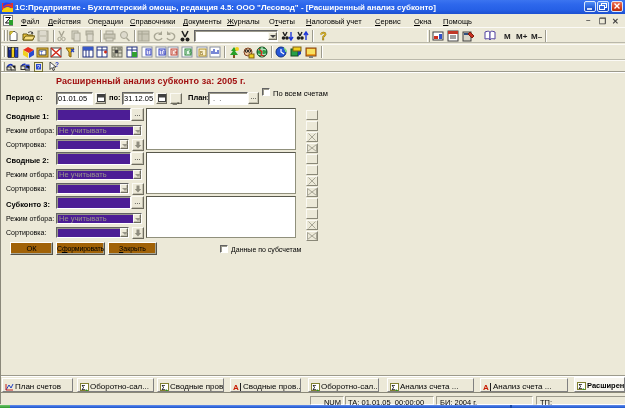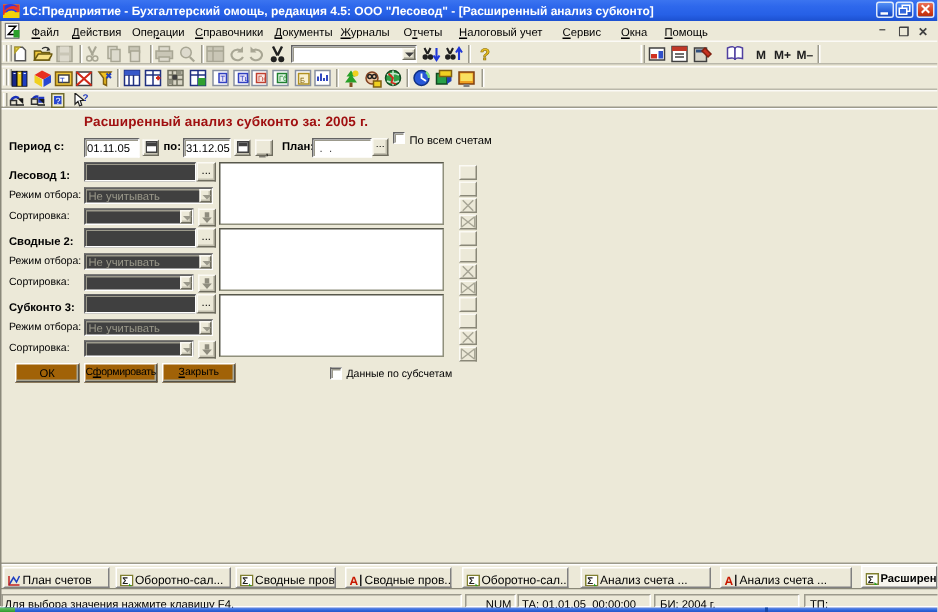--- a/index.html
+++ b/index.html
@@ -9,21 +9,21 @@
 .xpbtn{top:1px;width:12px;height:11px;border-radius:2px;border:1px solid #DCE8FA;font-size:8px;color:#fff;text-align:center;}
 .xpblue{background:linear-gradient(180deg,#5490F6 0%,#2159D6 70%,#1A46B8 100%);}
 .xpred{background:linear-gradient(180deg,#EA7258 0%,#D23A16 70%,#B02E10 100%);}
 .menubar{left:0;top:14px;width:625px;height:13px;background:#ECE9D8;font-size:7.5px;color:#000;}
 .menubar span{position:absolute;top:3px;white-space:nowrap;}
 .mdibtns{top:17px;font-size:8px;color:#404040;font-weight:bold;}
 .tbrow{left:0;background:#ECE9D8;border-top:1px solid #FBFAF6;}
 .grip{top:2px;width:3px;border-left:1px solid #fff;border-right:1px solid #9C9A8C;}
 .sep{width:2px;border-left:1px solid #9C9A8C;border-right:1px solid #fff;}
 .sunken{border:1px solid;border-color:#636363 #fff #fff #636363;background:#fff;box-shadow:inset 1px 1px 0 #9c9a8c;}
-.dinput{border:1px solid;border-color:#636363 #fff #fff #636363;background:#404040;box-shadow:inset 1px 1px 0 #9c9a8c;}
+.dinput{border:1px solid;border-color:#636363 #fff #fff #636363;background:#4c1d95;box-shadow:inset 1px 1px 0 #9c9a8c;}
 .btn{border:1px solid;border-color:#fff #55534a #55534a #fff;background:#a16207;box-shadow:inset -1px -1px 0 #a8a696;font-size:7.5px;text-align:center;color:#000;}
 .btnsm{border:1px solid;border-color:#FBFAF4 #6e6c5e #6e6c5e #FBFAF4;background:#ECE9D8;box-shadow:inset -1px -1px 0 #c4c1b0;}
 .btndis{border:1px solid;border-color:#fbfaf4 #8a8878 #8a8878 #fbfaf4;background:#ECE9D8;}
 .lbl{font-size:7.5px;color:#000;white-space:nowrap;}
 .lblb{font-size:7.5px;font-weight:bold;color:#000;white-space:nowrap;}
 .cb{width:8px;height:8px;border:1px solid;border-color:#636363 #fff #fff #636363;background:#fff;box-shadow:inset 1px 1px 0 #9c9a8c;}
 .redtitle{color:#A01010;font-weight:bold;font-size:9px;white-space:nowrap;}
 .tab{position:absolute;top:378px;height:14px;background:#ECE9D8;border:1px solid;border-color:#fff #808080 #808080 #fff;font-size:8px;color:#000;white-space:nowrap;overflow:hidden;}
 .tab .tx{position:absolute;left:12px;top:2.5px;}
 .statusbar{left:0;top:393px;width:625px;height:12px;background:#ECE9D8;}
@@ -328,40 +328,40 @@
     <div class="abs" style="left:48px;top:1px;width:12px;height:10px"><svg width="12" height="10">
         <path d="M2 0 l0 7.5 l2 -2 l1 3 l1.5 -0.5 l-1 -3 l2.5 0 z" fill="#fff" stroke="#202020" stroke-width="0.8"></path>
         <text x="7" y="5" font-size="6.5" font-weight="bold" fill="#2038c0">?</text>
       </svg></div>
   </div>
 
 <div class="abs" style="left:0;top:72px;width:625px;height:303px;background:#ECE9D8;border-top:1px solid #fff;"></div>
 <div class="abs redtitle" style="left:56px;top:76px;letter-spacing:0.1px;">Расширенный анализ субконто за: 2005 г.</div>
 
 <div class="abs lblb" style="left:6px;top:93px;">Период с:</div>
-<div class="abs sunken" style="left:56px;top:92px;width:37px;height:13px;font-size:7.5px;line-height:12px;padding-left:1px;">01.11.05</div>
+<div class="abs sunken" style="left:56px;top:92px;width:37px;height:13px;font-size:7.5px;line-height:12px;padding-left:1px;">01.01.05</div>
 <div class="abs btnsm" style="left:95px;top:93px;width:11px;height:11px;background:#F2F0E4;"><svg width="9" height="9" style="margin:0 0 0 0.5px">
       <rect x="0.5" y="0.5" width="7" height="7" fill="#fff" stroke="#404040"></rect>
       <rect x="1" y="1" width="6" height="2.5" fill="#404040"></rect>
     </svg></div>
 <div class="abs lblb" style="left:109px;top:93px;">по:</div>
 <div class="abs sunken" style="left:122px;top:92px;width:32px;height:13px;font-size:7.5px;line-height:12px;padding-left:1px;">31.12.05</div>
 <div class="abs btnsm" style="left:156px;top:93px;width:11px;height:11px;background:#F2F0E4;"><svg width="9" height="9" style="margin:0 0 0 0.5px">
       <rect x="0.5" y="0.5" width="7" height="7" fill="#fff" stroke="#404040"></rect>
       <rect x="1" y="1" width="6" height="2.5" fill="#404040"></rect>
     </svg></div>
 <div class="abs btnsm" style="left:170px;top:93px;width:12px;height:11px;font-size:7.5px;text-align:center;line-height:13px;">_,</div>
 <div class="abs lblb" style="left:188px;top:93px;">План:</div>
 <div class="abs sunken" style="left:208px;top:92px;width:40px;height:13px;font-size:7.5px;line-height:12px;padding-left:4px;color:#404040;">.&nbsp;&nbsp;.</div>
 <div class="abs btnsm" style="left:248px;top:92px;width:11px;height:12px;font-size:7px;text-align:center;line-height:8px;">...</div>
 <div class="abs cb" style="left:262px;top:88px;"></div>
 <div class="abs lbl" style="left:273px;top:89px;">По всем счетам</div>
 
 <div id="groups">
-    <div class="abs lblb" style="left:6px;top:112px;">Лесовод 1:</div>
+    <div class="abs lblb" style="left:6px;top:112px;">Сводные 1:</div>
     <div class="abs dinput" style="left:56px;top:108px;width:75px;height:13px;"></div>
     <div class="abs btnsm" style="left:131px;top:108px;width:13px;height:13px;font-size:7.5px;text-align:center;line-height:9px;">...</div>
     <div class="abs lbl" style="left:6px;top:127px;font-size:7px;">Режим отбора:</div>
     <div class="abs dinput" style="left:56px;top:125px;width:86px;height:11px;font-size:7.5px;color:#9a988a;line-height:9px;padding-left:2px;">Не учитывать</div>
     <div class="abs btnsm" style="left:133px;top:126px;width:8px;height:9px;">
       <div class="arrowdn" style="margin:3px 0 0 0.5px;border-top-color:#9a988a;"></div>
     </div>
     <div class="abs lbl" style="left:6px;top:141px;font-size:7px;">Сортировка:</div>
     <div class="abs dinput" style="left:56px;top:139px;width:73px;height:11px;"></div>
     <div class="abs btnsm" style="left:120px;top:140px;width:8px;height:9px;">
@@ -514,23 +514,20 @@
         <text x="1.5" y="6.5" font-size="6.5" font-weight="bold" fill="#202020">Σ</text>
         <path d="M6 6 l2 2 h-2 z" fill="#20a020"></path>
       </svg>
       <span class="tx">Расширенны...</span>
     </div>
   </div>
 
 <div class="abs" style="left:0;top:392px;width:625px;height:1px;background:#8a8878;"></div>
 
 <div class="abs statusbar">
-<div class="spanel" style="left:1px;width:307px;">
-      <span style="position:absolute;left:1px;top:1px;">Для выбора значения нажмите клавишу F4.</span>
-    </div>
 <div class="spanel" style="left:310px;width:34px;">
       <span style="position:absolute;right:2px;top:1px;">NUM</span>
     </div>
 <div class="spanel" style="left:345px;width:89px;">
       <span style="position:absolute;left:2px;top:1px;">ТА: 01.01.05&nbsp;&nbsp;00:00:00</span>
     </div>
 <div class="spanel" style="left:436px;width:97px;">
       <span style="position:absolute;left:3px;top:1px;">БИ: 2004 г.</span>
     </div>
 <div class="spanel" style="left:536px;width:100px;">

